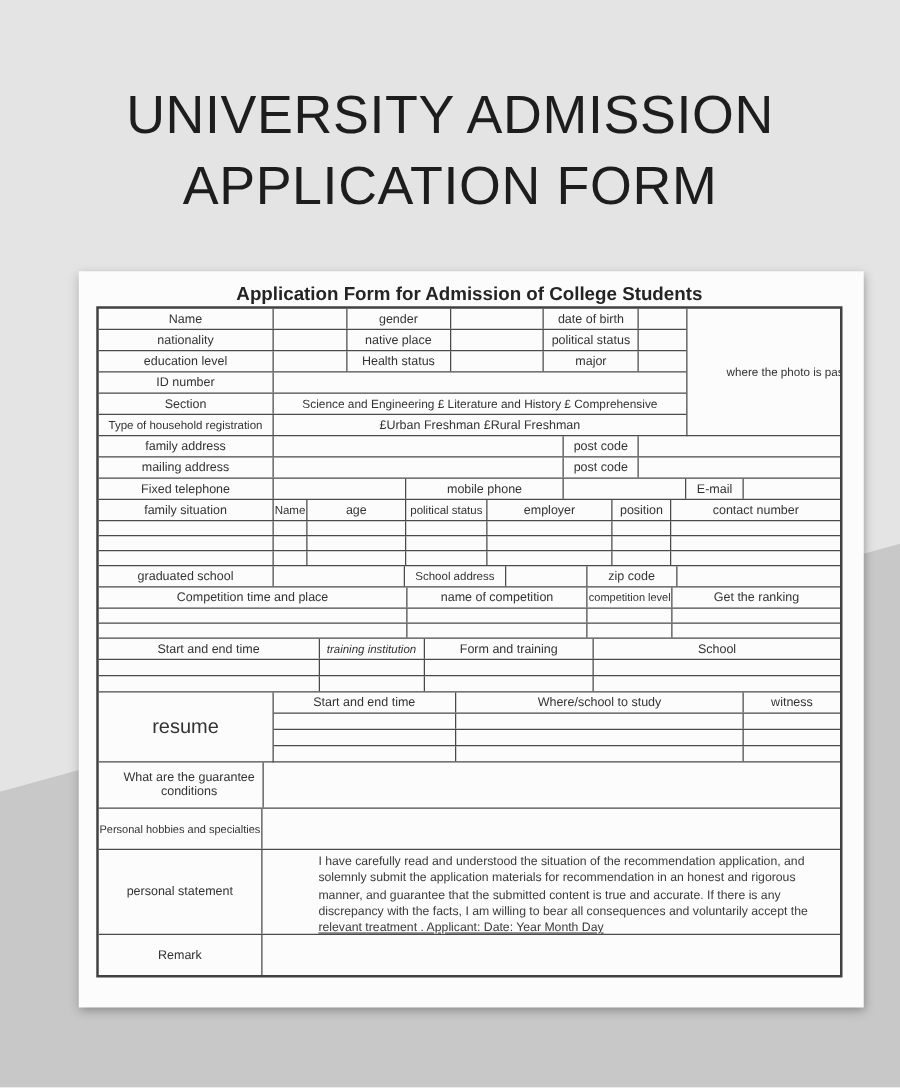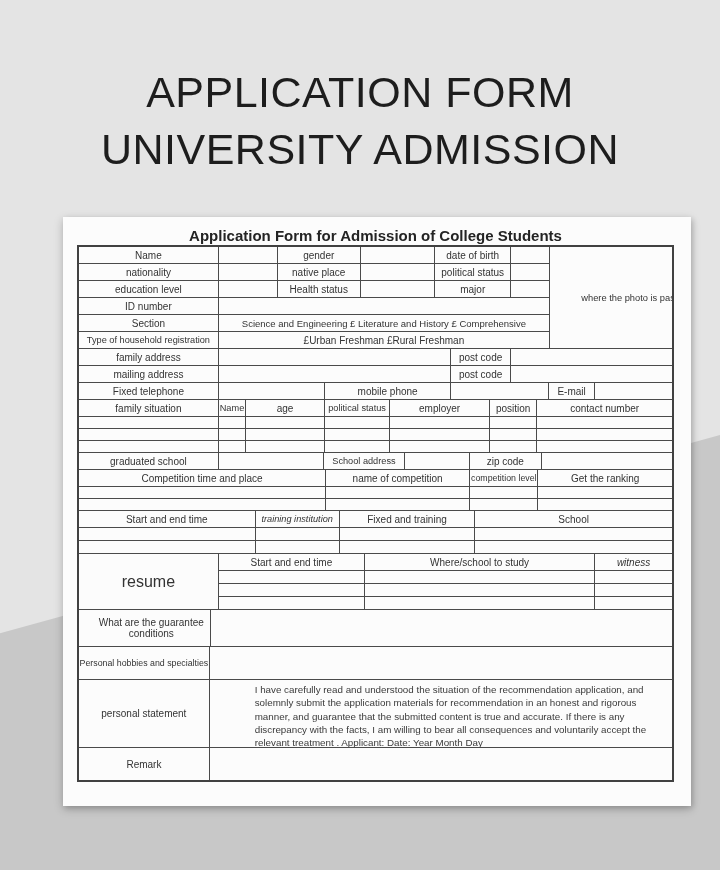--- a/index.html
+++ b/index.html
@@ -73,35 +73,35 @@
   .w-a2{width:4.61%;} .w-a3{width:13.30%;} .w-a4{width:10.99%;} .w-a5{width:16.84%;} .w-a6{width:7.98%;} .w-a7{width:22.70%;}
   .w-s2{width:17.73%;} .w-s3{width:13.65%;} .w-s4{width:10.99%;} .w-s5{width:12.06%;} .w-s6{width:21.99%;}
   .w-c1{width:41.67%;} .w-c2{width:24.29%;} .w-c3{width:11.52%;} .w-c4{width:22.52%;}
   .w-t1{width:29.79%;} .w-t2{width:14.18%;font-style:italic;} .w-t3{width:22.87%;} .w-t4{width:33.16%;}
   .resume-label{
     width:23.58%;height:56px;border-right:1px solid var(--line);
     border-bottom:1px solid var(--line);
     display:flex;align-items:center;justify-content:center;font-size:16px;
   }
   .resume-right{width:76.42%;}
-  .w-r1{width:32.25%;} .w-r2{width:50.81%;} .w-r3{width:16.94%;font-style:italic;}
+  .w-r1{width:32.25%;} .w-r2{width:50.81%;} .w-r3{width:16.94%;}
   .stmt{
     font-size:9.8px;line-height:13.3px;white-space:normal;
     display:block;text-align:left;padding:3px 6px 0 6px;color:#3a3a3a;
   }
   .stmt .ul{text-decoration:underline;}
 </style>
 </head>
 <body>
 
 <div class="bg-dark-region"></div>
 
 <div class="main-title">
+  <div>UNIVERSITY ADMISSION</div>
   <div>APPLICATION FORM</div>
-  <div>UNIVERSITY ADMISSION</div>
 </div>
 
 <div class="paper">
   <div class="form-title">Application Form for Admission of College Students</div>
 
   <div class="grid">
 
     <div class="band">
       <div class="bandA-left">
         <div class="row h17">
@@ -229,21 +229,21 @@
     <div class="row h12">
       <div class="c w-c1"></div>
         <div class="c w-c2"></div>
         <div class="c w-c3"></div>
         <div class="c w-c4 last"></div>
     </div>
 
     <div class="row h17">
       <div class="c w-t1">Start and end time</div>
       <div class="c w-t2 fs92">training institution</div>
-      <div class="c w-t3">Fixed and training</div>
+      <div class="c w-t3">Form and training</div>
       <div class="c w-t4 last">School</div>
     </div>
     <div class="row h13">
       <div class="c w-t1"></div>
         <div class="c w-t2"></div>
         <div class="c w-t3"></div>
         <div class="c w-t4 last"></div>
     </div>
     <div class="row h13">
       <div class="c w-t1"></div>

